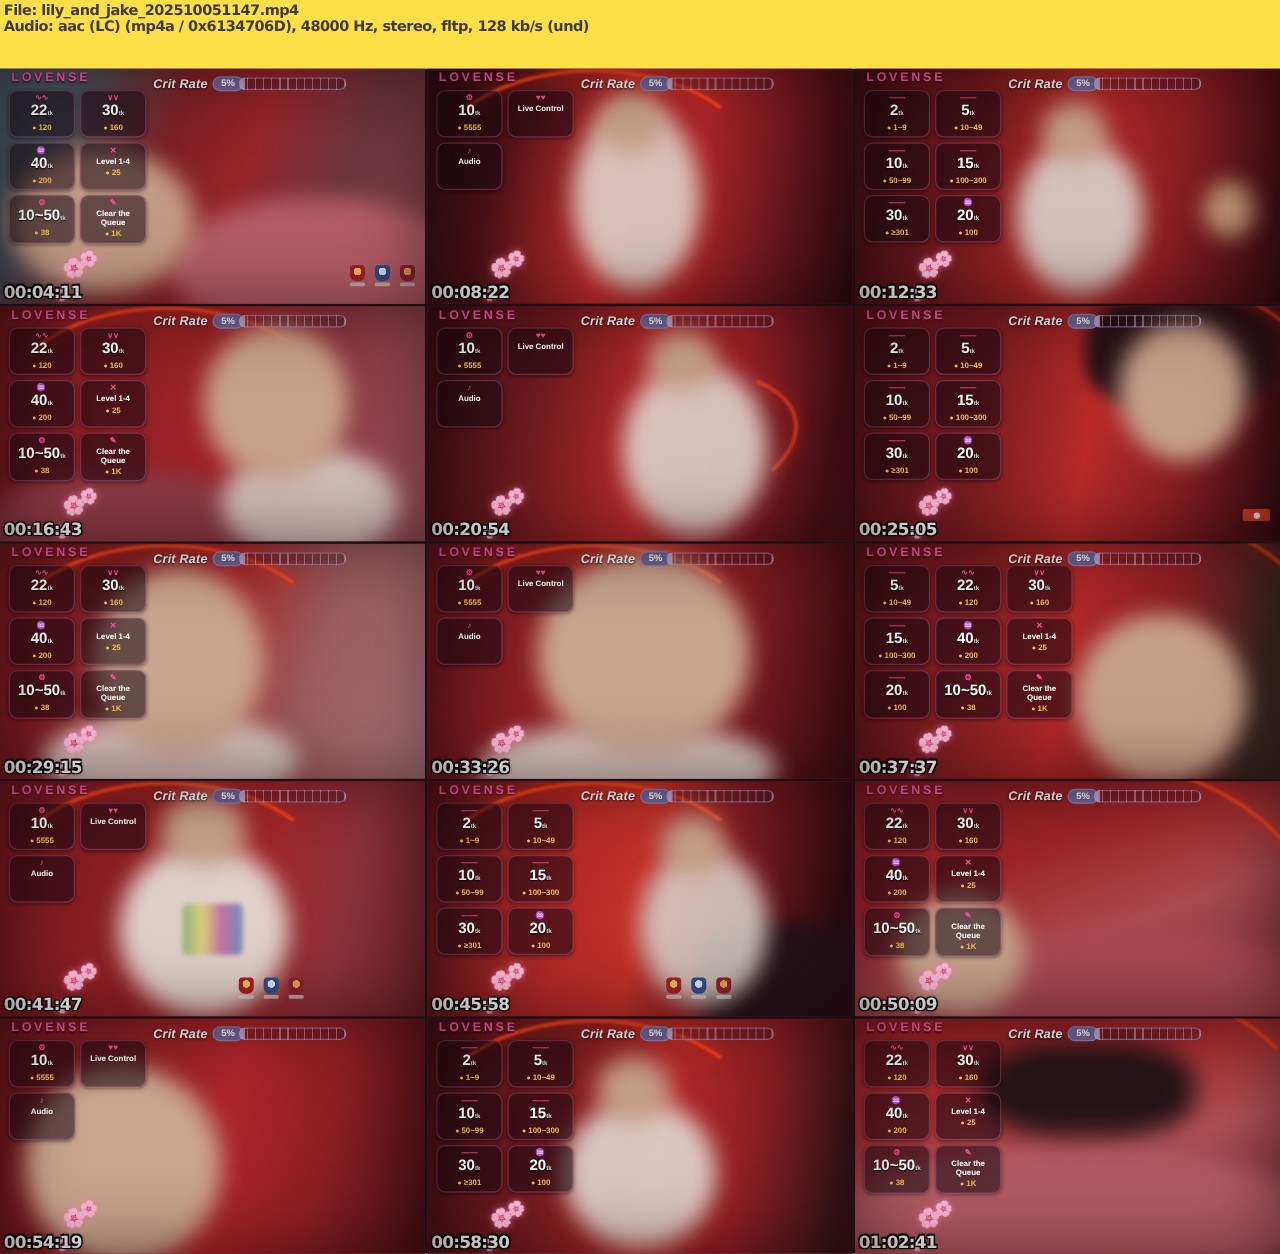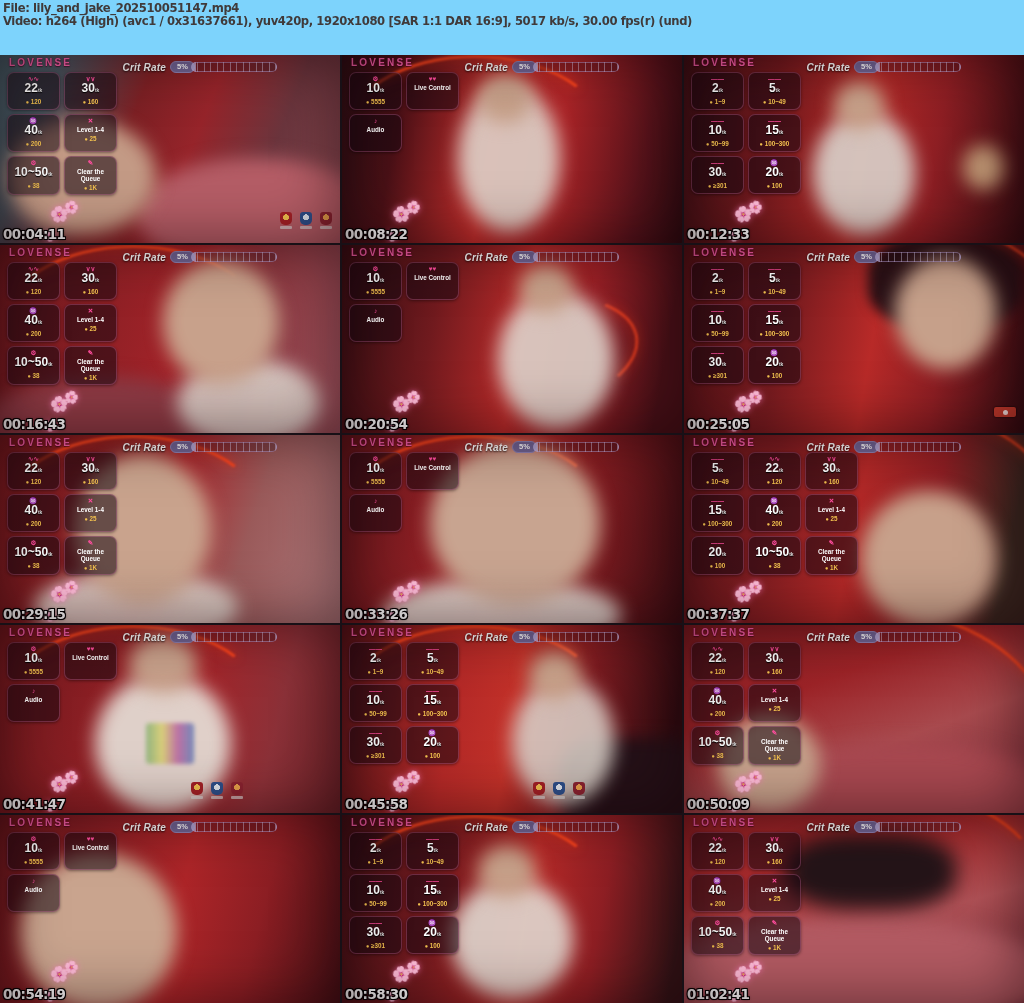--- a/index.html
+++ b/index.html
@@ -1,19 +1,19 @@
 <!DOCTYPE html>
 <html><head>
 <meta charset="utf-8">
 <style>
   html,body{margin:0;padding:0;background:#fff;width:1024px;}
   body{font-family:"Liberation Sans",sans-serif;}
 
   
-  .meta-header{background:#7dd3fc;padding:2px 3px 1px 3px;height:52px;}
+  .meta-header{background:#fde047;padding:2px 3px 1px 3px;height:52px;}
   .meta-line{font-family:"DejaVu Sans",sans-serif;font-weight:700;font-size:11.6px;
     line-height:13.2px;color:#403a3a;letter-spacing:-0.4px;white-space:nowrap;}
 
   
   .sheet{width:1024px;height:948px;display:grid;grid-template-columns:repeat(3,1fr);
     grid-template-rows:repeat(5,1fr);gap:2px;background:#181016;}
   .tile{position:relative;overflow:hidden;background:#5d1216;}
   .tile:after{content:"";position:absolute;inset:0;pointer-events:none;
     box-shadow:inset 0 0 60px rgba(20,0,5,.55);}
 
@@ -125,21 +125,21 @@
 
   .timestamp{position:absolute;left:3px;bottom:1px;font-family:"DejaVu Sans",sans-serif;
     font-size:13.5px;font-weight:700;color:#fff;letter-spacing:-0.6px;
     text-shadow:-1px -1px 0 #000,1px -1px 0 #000,-1px 1px 0 #000,1px 1px 0 #000,0 0 3px #000;}
 </style>
 </head>
 <body>
 
 <div class="meta-header">
   <div class="meta-line">File: lily_and_jake_202510051147.mp4</div>
-  <div class="meta-line">Video: h264 (High) (avc1 / 0x31637661), yuv420p, 1920x1080 [SAR 1:1 DAR 16:9], 5017 kb/s, 30.00 fps(r) (und)</div>
+  <div class="meta-line">Audio: aac (LC) (mp4a / 0x6134706D), 48000 Hz, stereo, fltp, 128 kb/s (und)</div>
 </div>
 
 <div class="sheet" id="sheet">
   <div class="tile">
     <div class="scene sc1">
       <div class="blob pinkbed"></div>
       <div class="blob dark"></div>
       <div class="neon"></div>
       <div class="blob fig"></div>
       <div class="blob face"></div>

